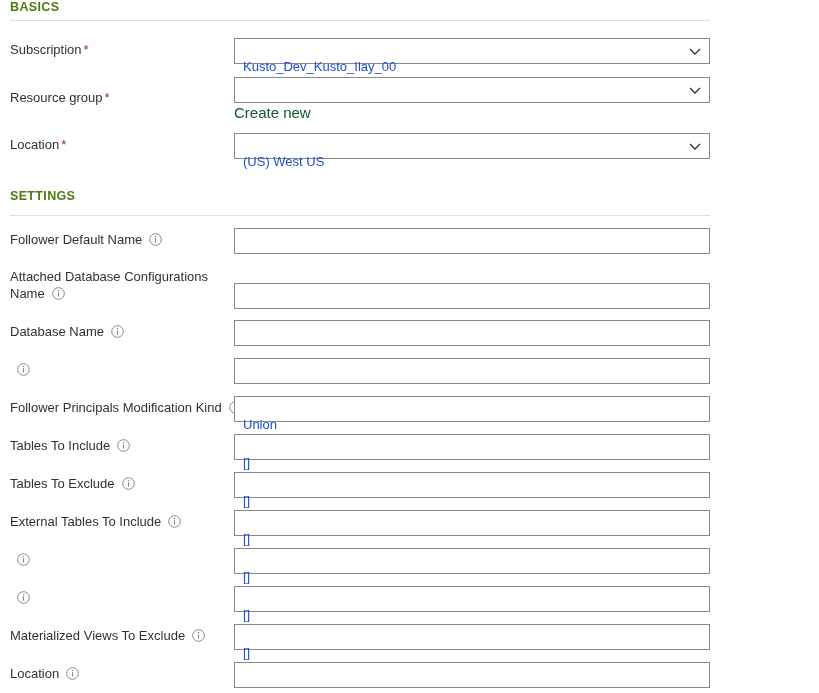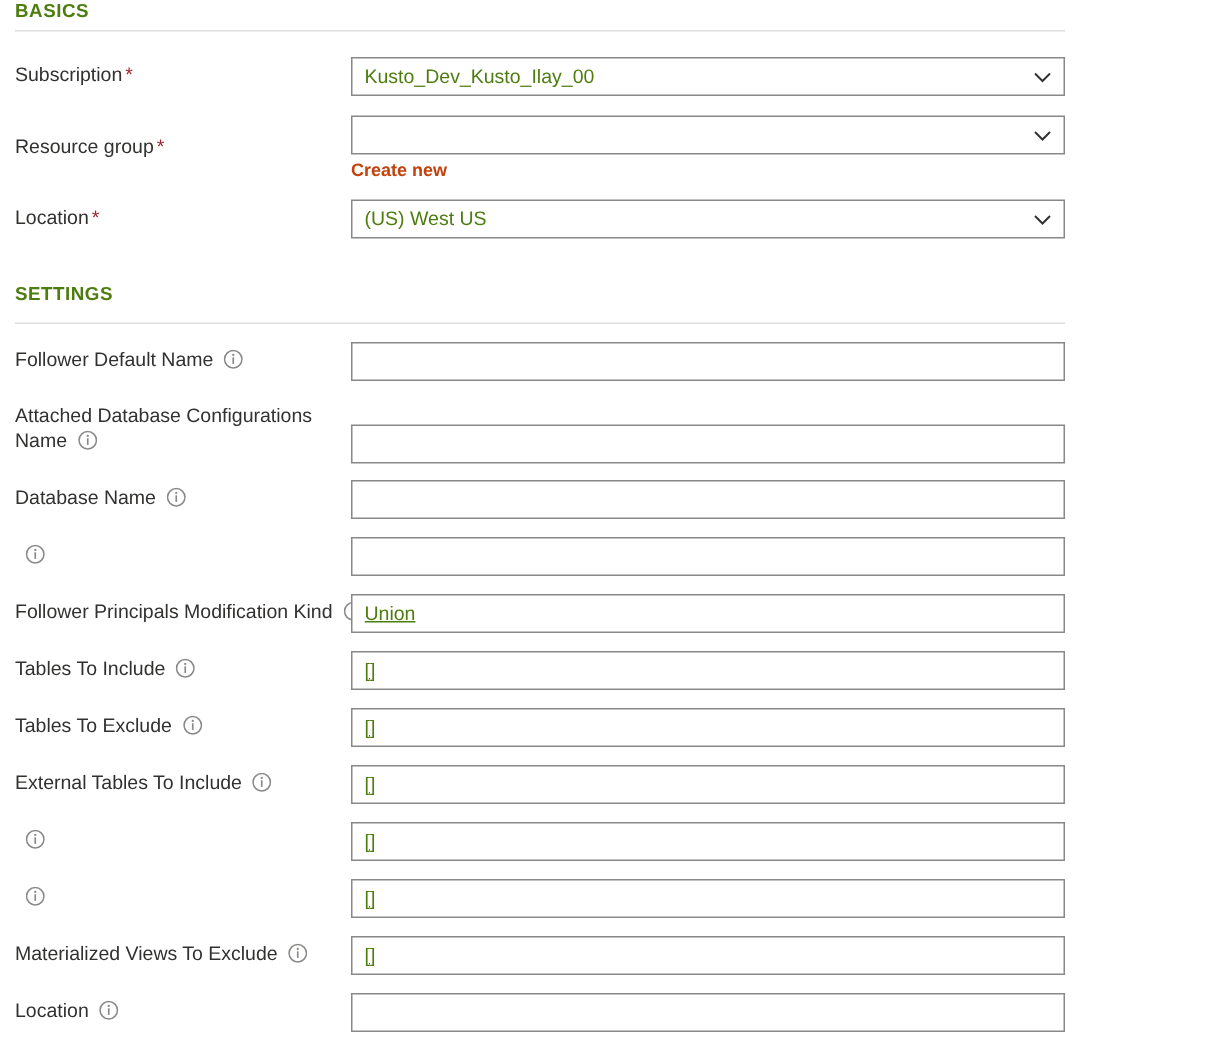--- a/index.html
+++ b/index.html
@@ -89,52 +89,50 @@
     left: 234px;
     width: 476px;
     height: 26px;
     box-sizing: border-box;
     border: 1px solid #8a8886;
     background: #ffffff;
   }
   .field-value {
     position: absolute;
     left: 8px;
-    top: 0;
+    top: 16px;
     right: 30px;
     height: 24px;
     line-height: 24px;
     font-size: 13px;
-    color: #4d7c0f;
+    color: #1d4ed8;
     overflow: hidden;
     white-space: nowrap;
   }
   .field-value.plain {
     right: 8px;
-    text-decoration: underline;
   }
   .chevron {
     position: absolute;
     right: 7px;
     top: 5px;
     width: 14px;
     height: 14px;
   }
   .chevron svg { display: block; }
 
   
   .create-link {
     position: absolute;
     left: 234px;
-    font-size: 12px;
+    font-size: 15px;
     line-height: 16px;
-    color: #c2410c;
+    color: #14532d;
     cursor: pointer;
     white-space: nowrap;
-    font-weight: bold;
   }
 </style>
 </head>
 <body>
 
 <div class="form-root">
 
   <div class="section" style="top:0px;">
     <div class="section-title">BASICS</div>
     <div class="section-rule" style="top:20px;"></div>

